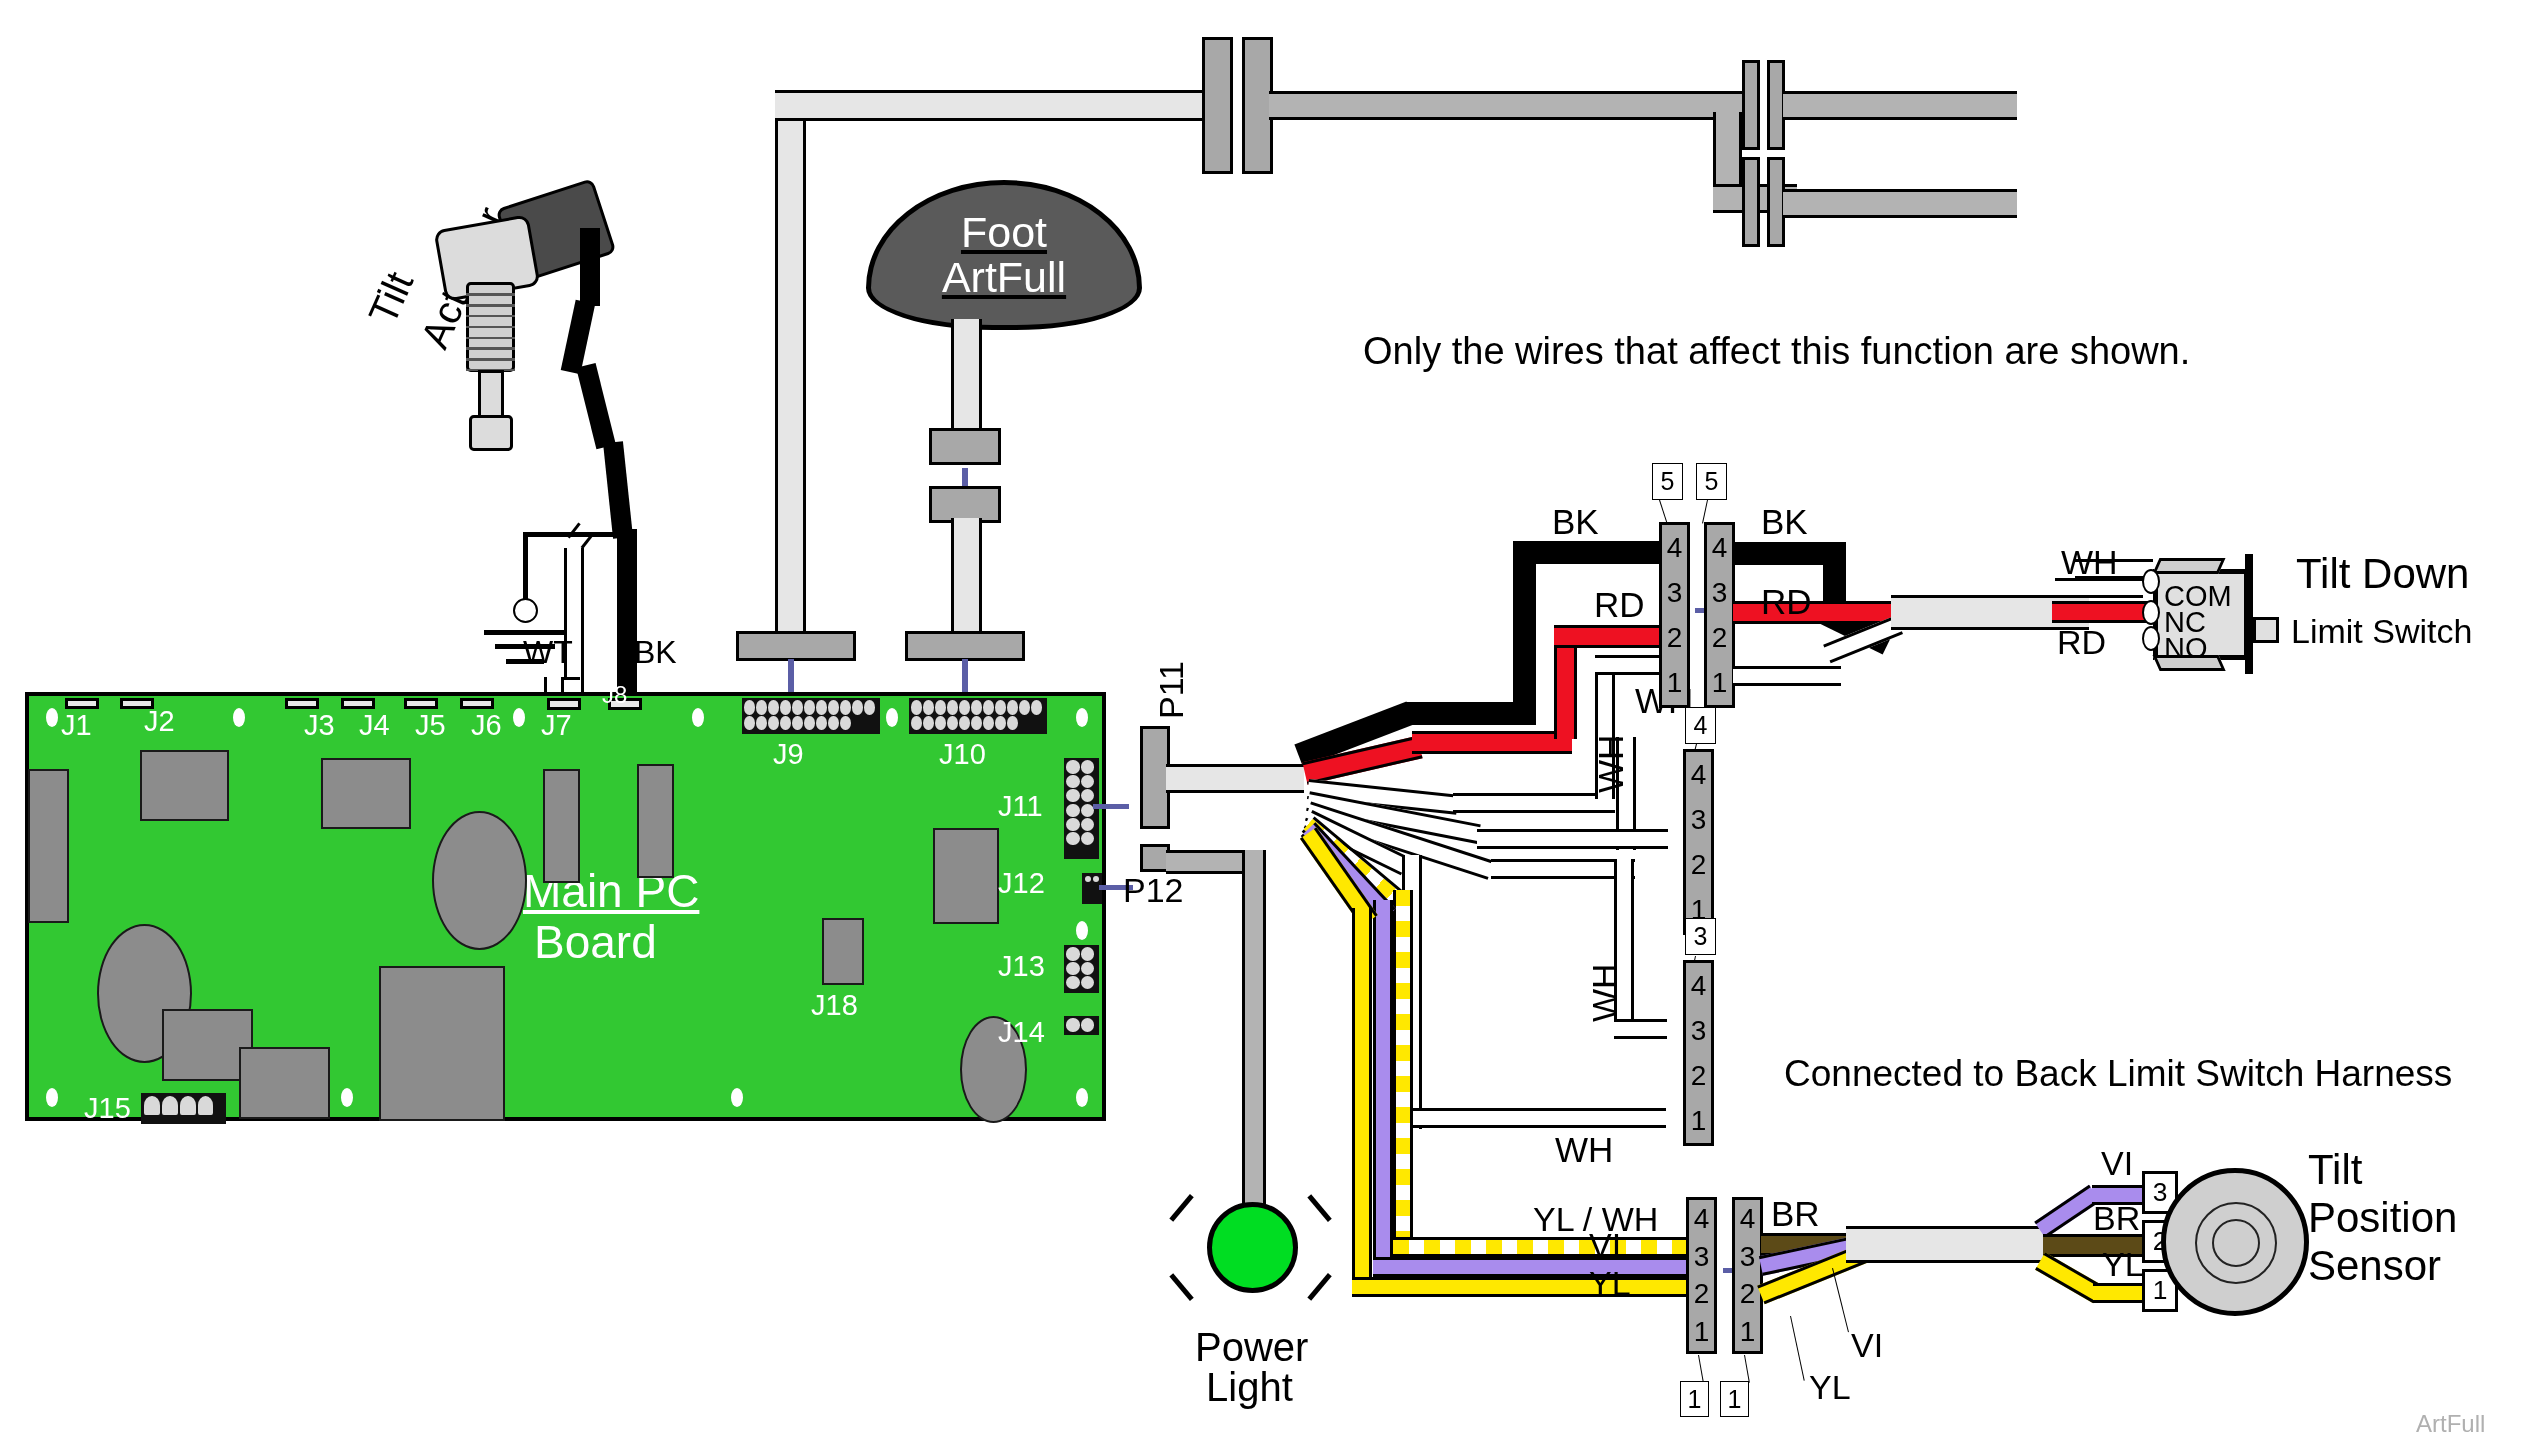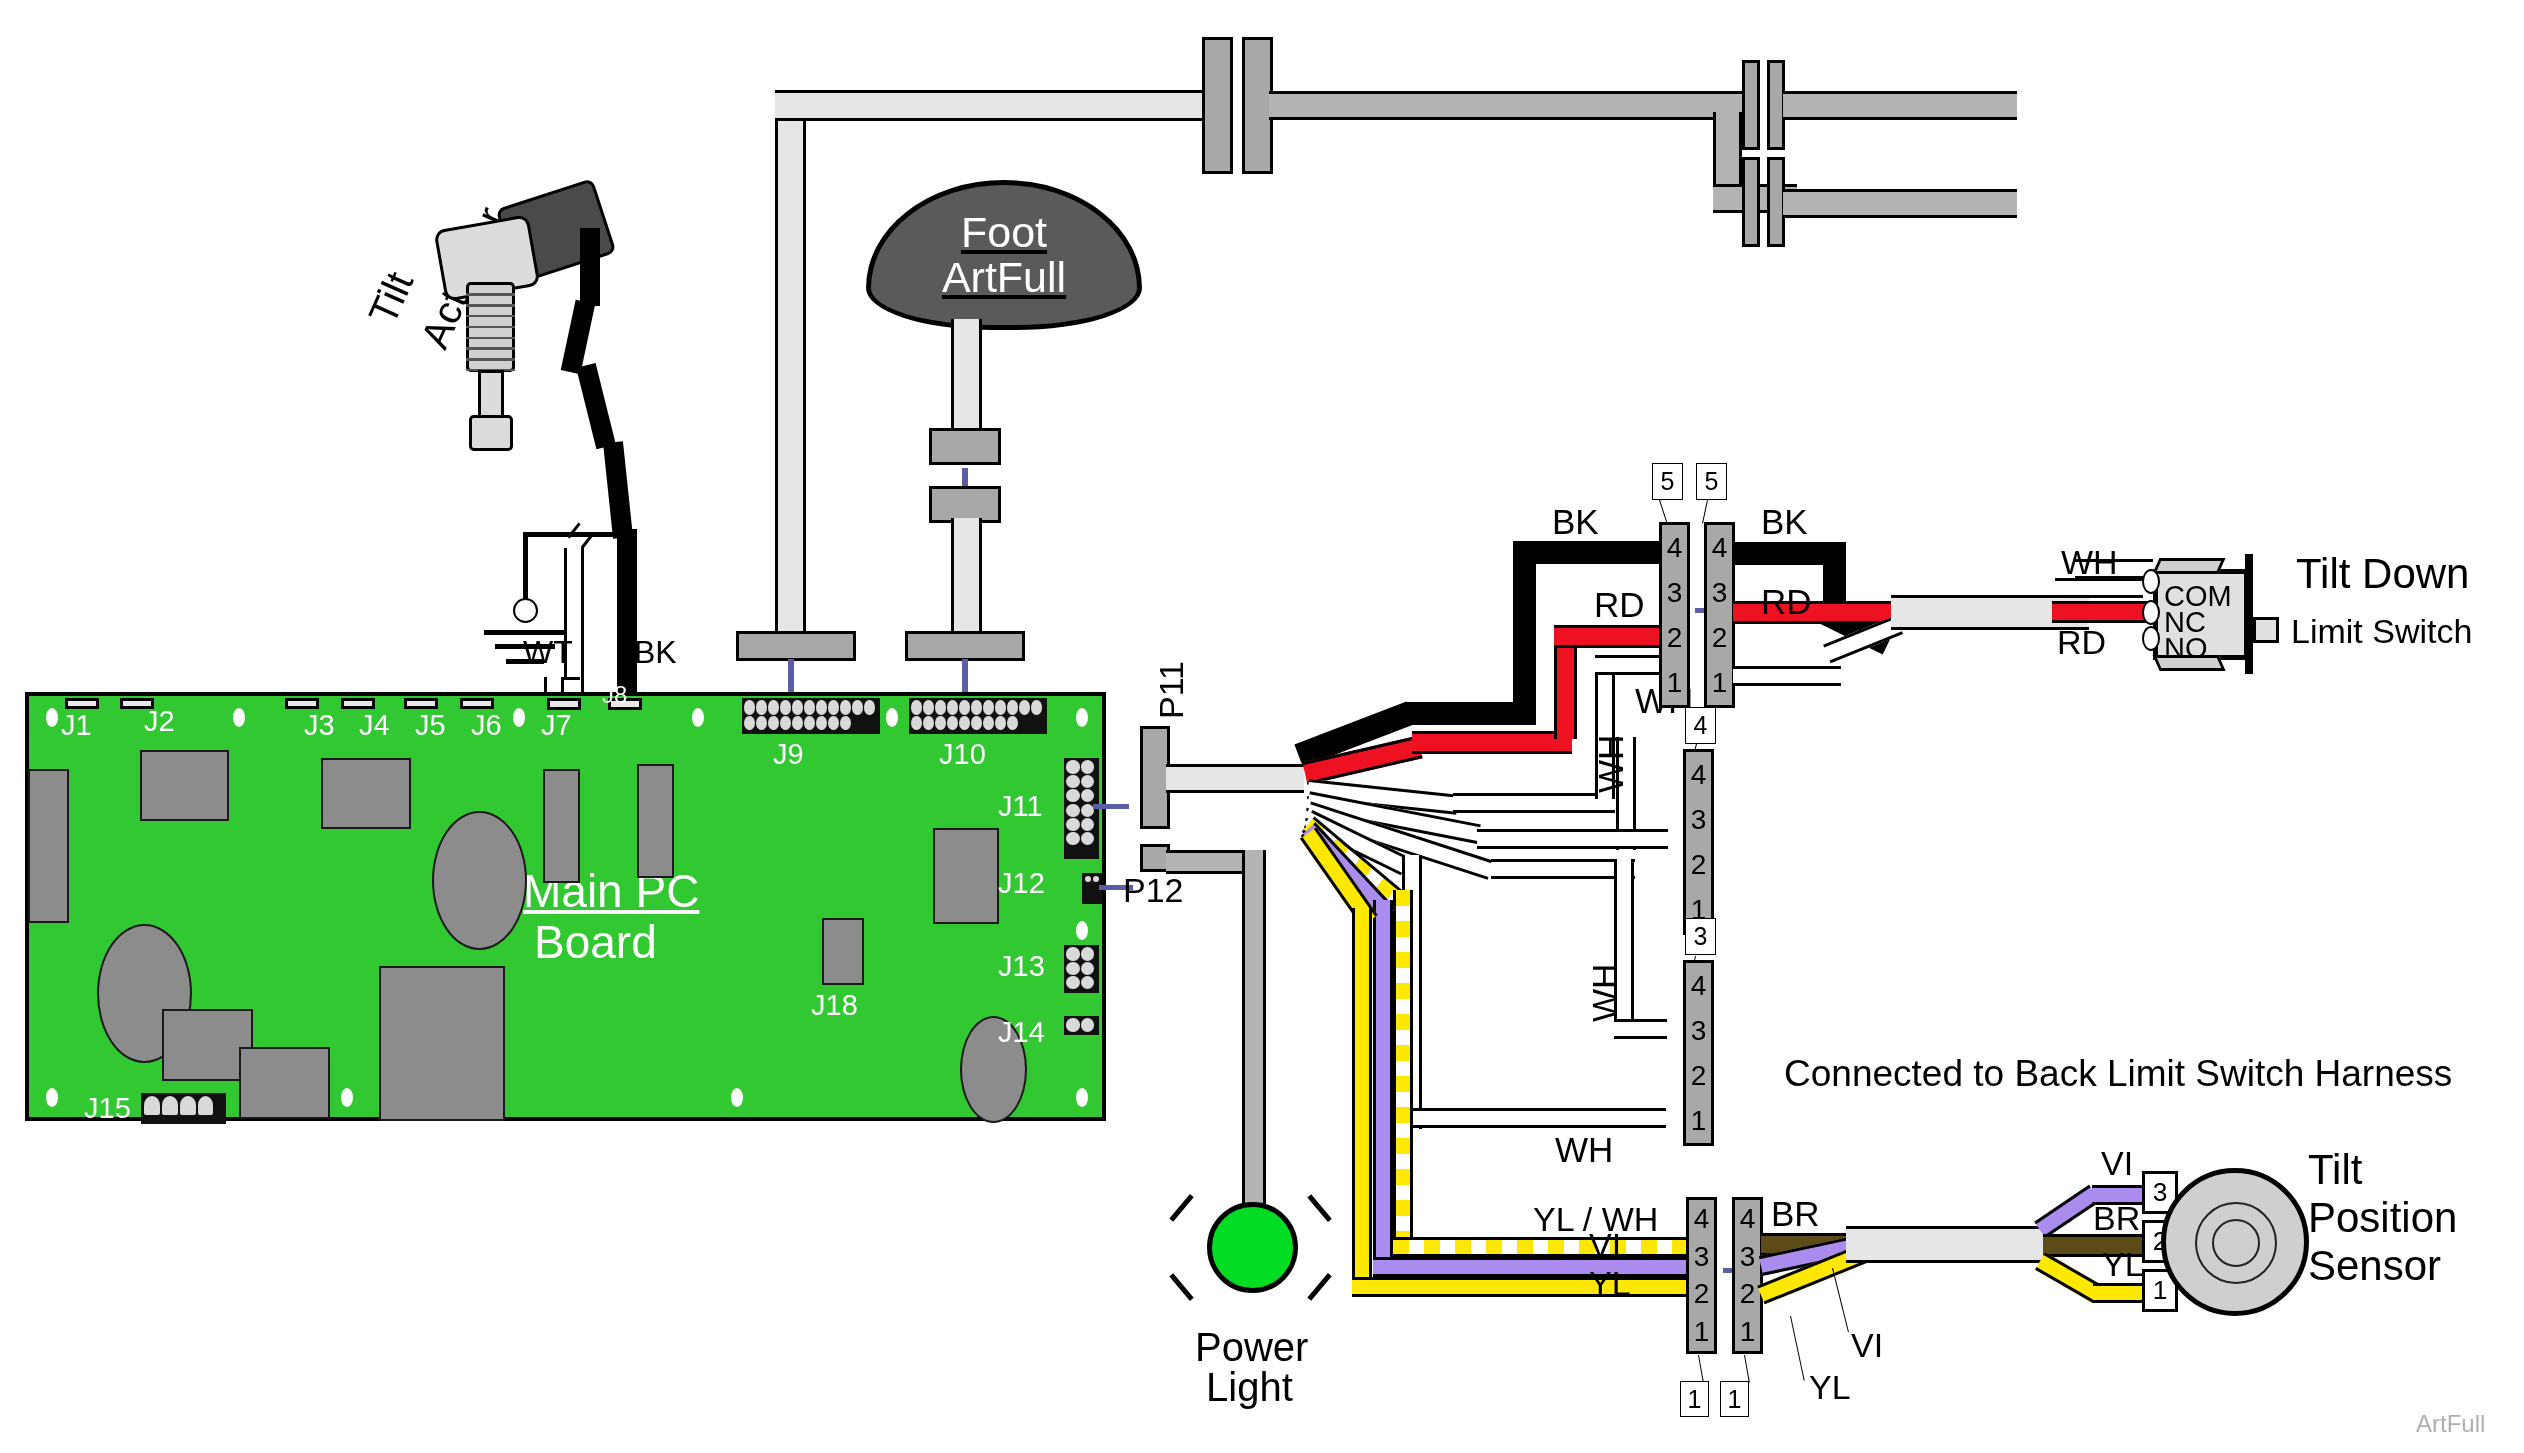--- a/index.html
+++ b/index.html
@@ -85,20 +85,21 @@
 
   <div class="connblk abs" style="left:1742px;top:60px;width:18px;height:90px;"></div>
   <div class="connblk abs" style="left:1767px;top:60px;width:18px;height:90px;"></div>
   <div class="w wGY abs" style="left:1783px;top:91px;width:234px;height:29px;"></div>
 
   <div class="connblk abs" style="left:1742px;top:157px;width:18px;height:90px;"></div>
   <div class="connblk abs" style="left:1767px;top:157px;width:18px;height:90px;"></div>
   <div class="w wGY abs" style="left:1783px;top:189px;width:234px;height:29px;"></div>
 
 
+  <div class="lbl" style="left:1363px;top:332px;font-size:38px;">Only the wires that affect this function are shown.</div>
 
   <div class="lbl rotTilt" style="left:361px;top:313px;font-size:40px;">Tilt</div>
   <div class="lbl rotTilt" style="left:413px;top:337px;font-size:40px;">Actuator</div>
 
   <div class="actuatorBody abs" style="left:505px;top:192px;width:102px;height:78px;transform:rotate(-18deg);"></div>
   <div class="actHead abs" style="left:439px;top:222px;width:96px;height:72px;border-radius:10.8px;transform:rotate(-10deg);"></div>
   <div class="actBellow abs" style="left:466px;top:282px;width:49px;height:90px;border-radius:4.8px;"></div>
   <div class="abs" style="left:466px;top:285px;width:49px;height:90px;background:repeating-linear-gradient(180deg,transparent 0 8.4px,#555 8.4px 10.8px);"></div>
   <div class="actRod abs" style="left:478px;top:370px;width:26.4px;height:54px;"></div>
   <div class="actRod abs" style="left:469px;top:415px;width:44px;height:36px;border-radius:4.8px;"></div>

